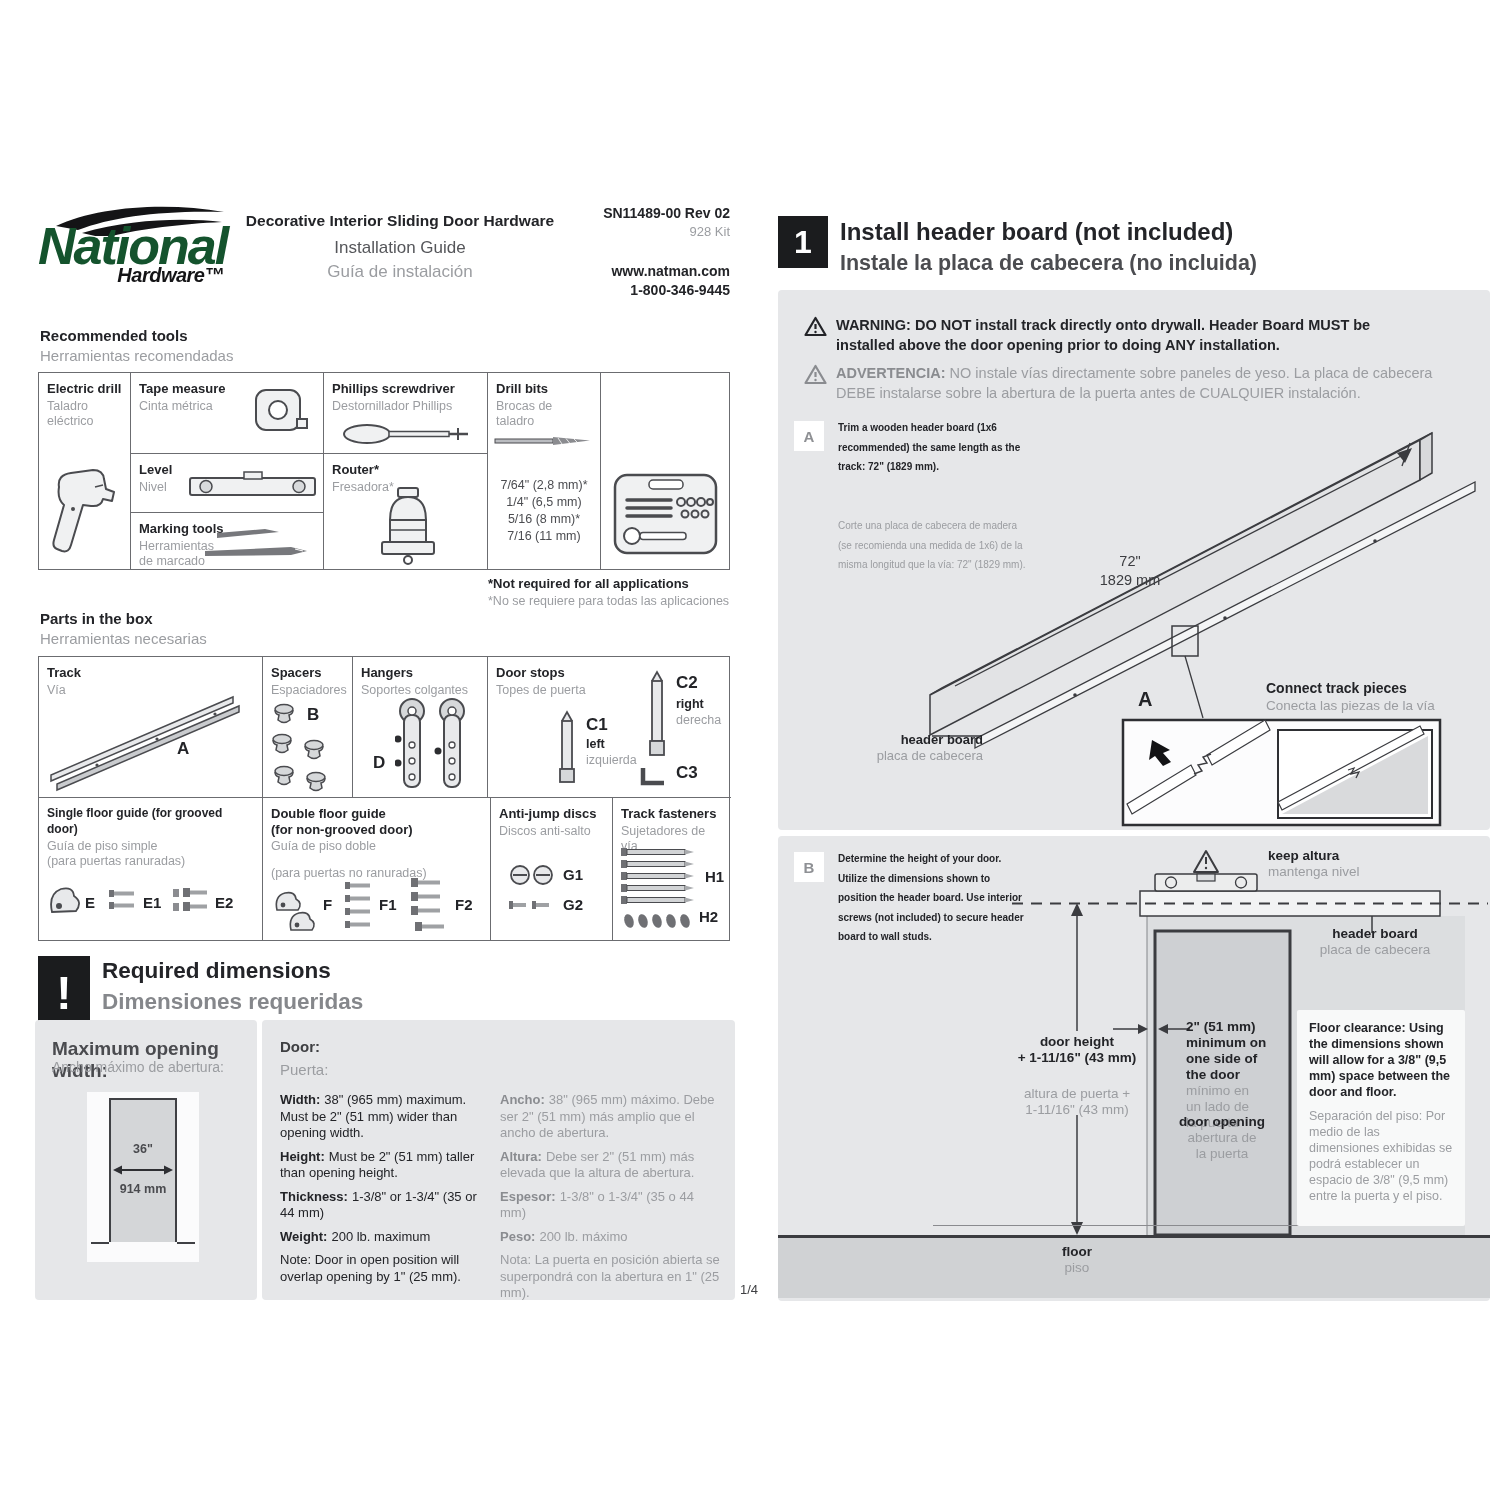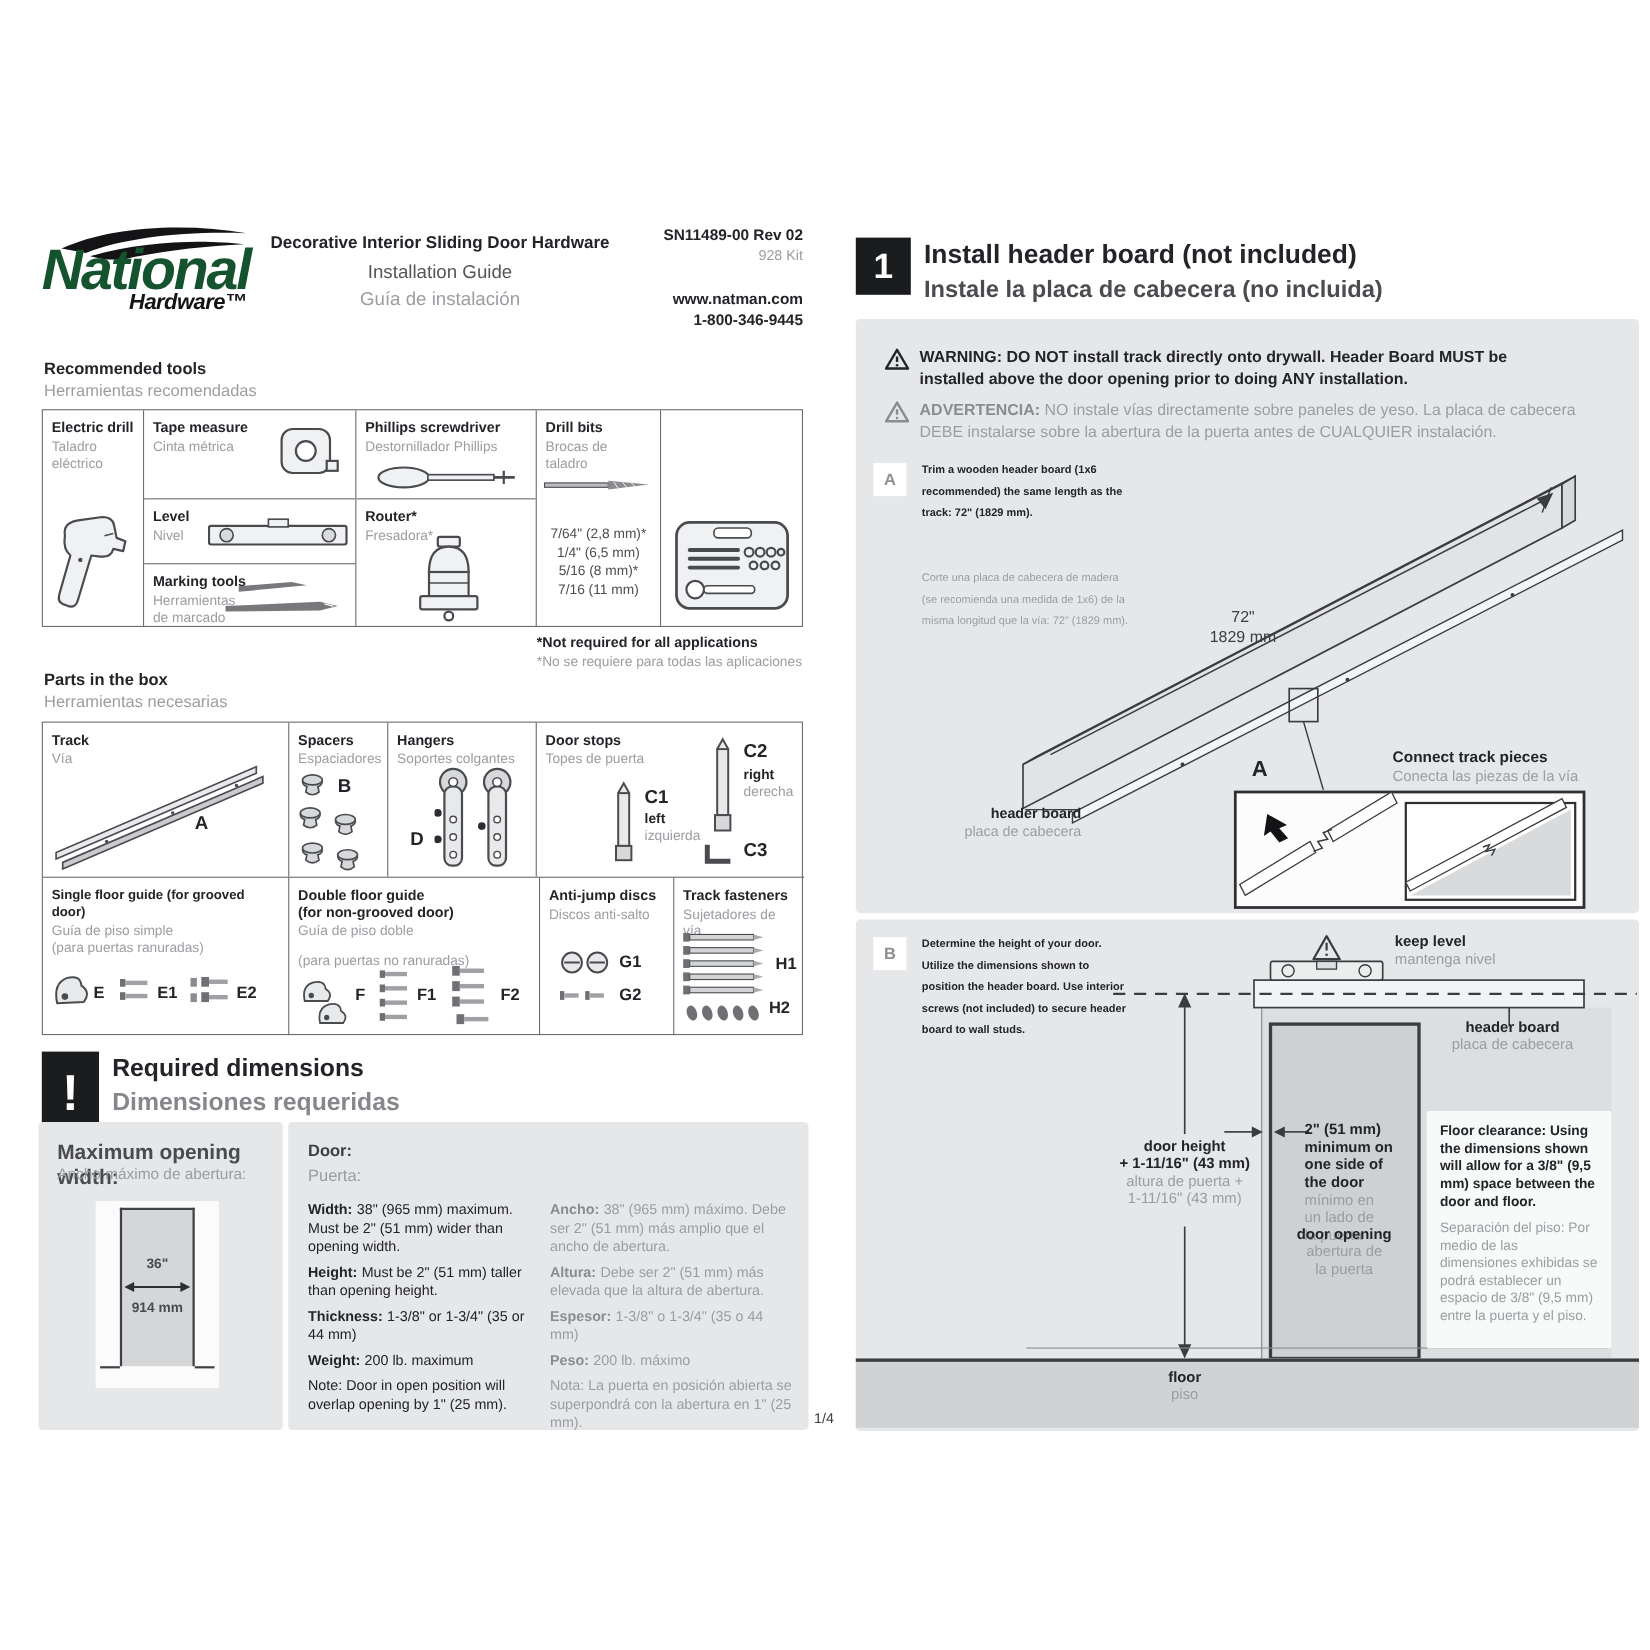--- a/index.html
+++ b/index.html
@@ -657,40 +657,40 @@
     </svg>
 
     <div class="abs" style="left:155px;right:28px;top:389px;height:1px;background:#8a8b8f"></div>
     <div class="abs" style="left:0;right:0;top:399px;height:63px;background:#d0d2d4;border-top:3px solid #3b3c40"></div>
     <div class="abs ctr" style="left:254px;top:408px;width:90px">
       <div class="dlabel-en">floor</div>
       <div class="dlabel-es">piso</div>
     </div>
 
     <div class="abs" style="left:490px;top:12px">
-      <div class="dlabel-en">keep level</div>
+      <div class="dlabel-en">keep altura</div>
       <div class="dlabel-es">mantenga nivel</div>
     </div>
     <div class="abs ctr" style="left:512px;top:90px;width:170px">
       <div class="dlabel-en">header board</div>
       <div class="dlabel-es">placa de cabecera</div>
     </div>
     <div class="abs min-side" style="left:408px;top:183px;width:110px">
       <div class="dlabel-en">2" (51 mm)</div>
       <div class="dlabel-en">minimum on</div>
       <div class="dlabel-en">one side of</div>
       <div class="dlabel-en">the door</div>
       <div class="dlabel-es">mínimo en</div>
       <div class="dlabel-es">un lado de</div>
       <div class="dlabel-es">la puerta</div>
     </div>
     <div class="abs ctr" style="left:224px;top:198px;width:150px">
       <div class="dlabel-en">door height</div>
       <div class="dlabel-en">+ 1-11/16" (43 mm)</div>
-      <div class="dlabel-es" style="margin-top:0">altura de puerta +</div>
+      <div class="dlabel-es" style="margin-top:20px">altura de puerta +</div>
       <div class="dlabel-es">1-11/16" (43 mm)</div>
     </div>
     <div class="abs ctr" style="left:384px;top:278px;width:120px">
       <div class="dlabel-en">door opening</div>
       <div class="dlabel-es">abertura de</div>
       <div class="dlabel-es">la puerta</div>
     </div>
     <div class="abs clearance" style="left:519px;top:174px;width:168px;height:216px">
       <div class="en">Floor clearance: Using the dimensions shown will allow for a 3/8" (9,5 mm) space between the door and floor.</div>
       <div class="es">Separación del piso: Por medio de las dimensiones exhibidas se podrá establecer un espacio de 3/8" (9,5 mm) entre la puerta y el piso.</div>

